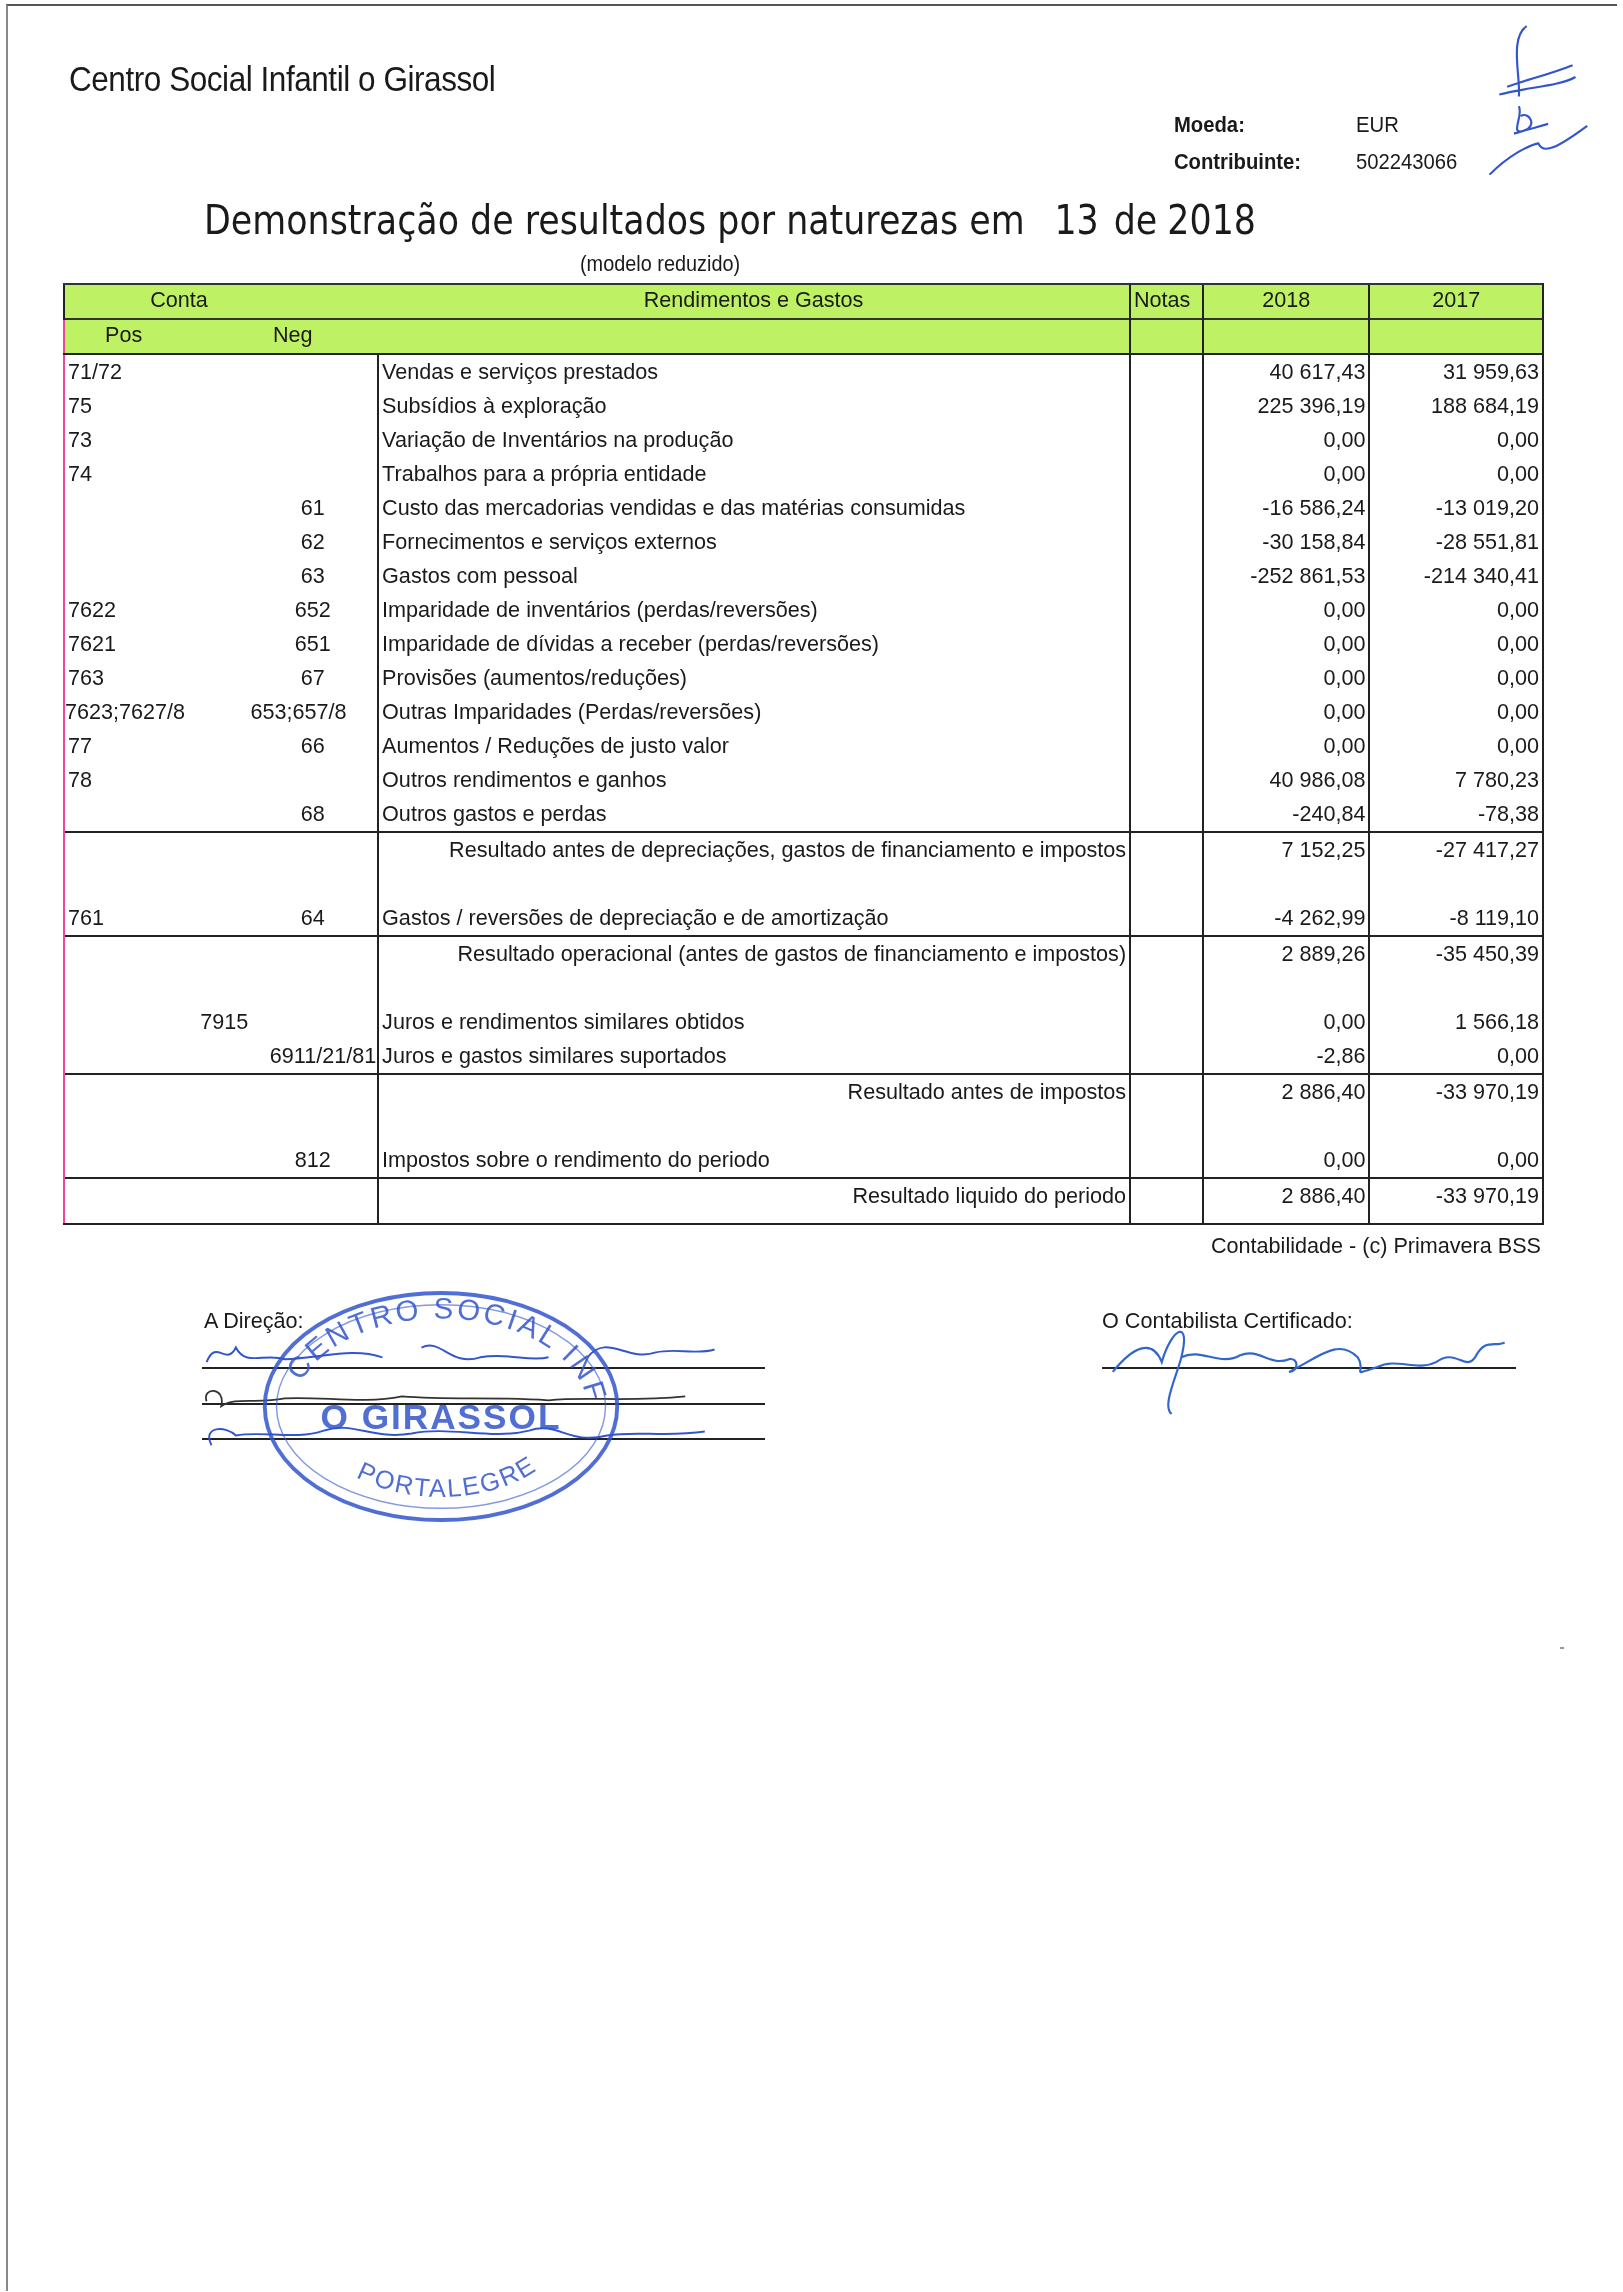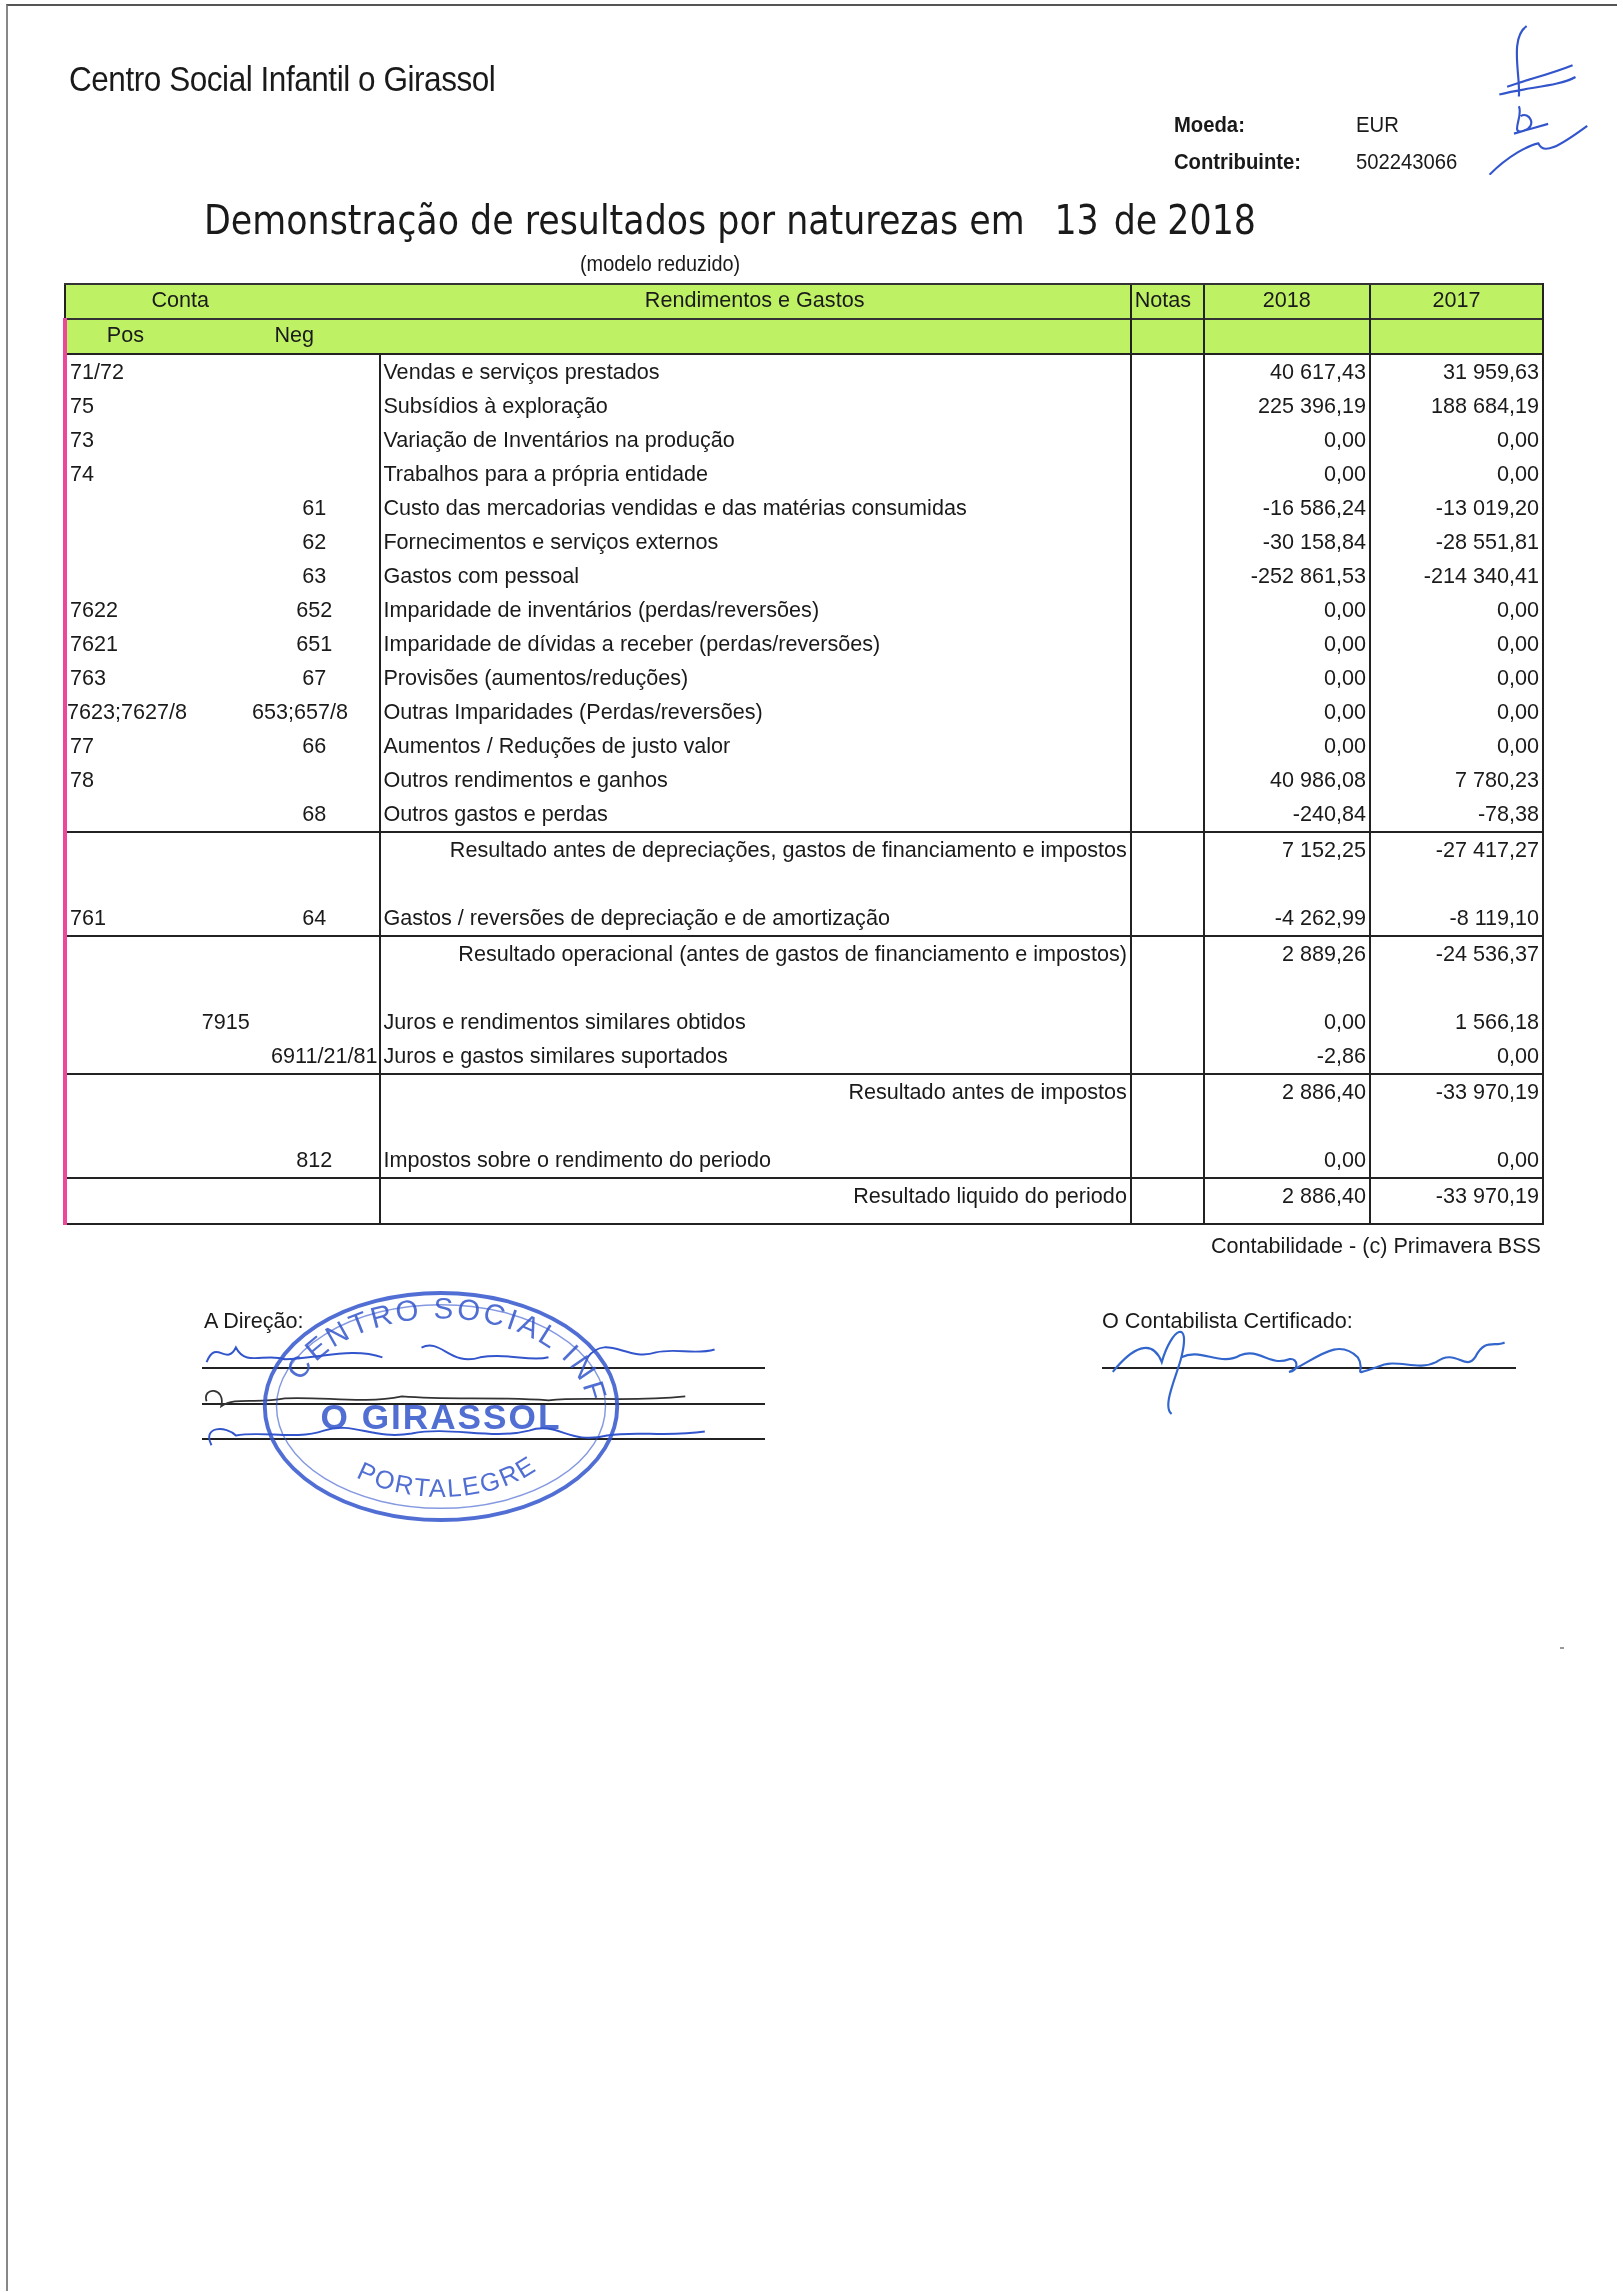--- a/index.html
+++ b/index.html
@@ -20,21 +20,21 @@
   table.fs td, table.fs th { padding:0 2.9px; height:34px; line-height:34px; white-space:nowrap; }
   table.fs thead th { background:#bef264; font-weight:normal; vertical-align:top; border-top:2px solid #333; }
   table.fs thead tr.h1 th { height:33px; line-height:29px; }
   table.fs thead tr.h2 th { height:33px; line-height:29px; border-bottom:2px solid #222; }
   .c-pos { width:137px; text-align:center; }
   .c-neg { width:111px; text-align:center; }
   .c-desc { width:771px; border-left:2px solid #222; text-align:left; }
   .c-notes { width:69px; border-left:2px solid #222; }
   .c-2018 { width:176px; border-left:2px solid #222; text-align:right; }
   .c-2017 { width:186px; border-left:2px solid #222; border-right:2px solid #222; text-align:right; }
-  td.c-pos, th.c-pos { border-left:4px solid #ec4899; }
+  td.c-pos, th.c-pos { border-left:2px solid #ec4899; }
   .c-pos.pos-left { text-align:left; padding-right:39px; }
   td.c-neg { padding-left:19.6px; }
   tr.subtotal td { vertical-align:top; border-top:2px solid #222; }
   tr.subtotal td.c-desc { text-align:right;margin-top:44px; }
   tr.spacer td { height:34px; }
   tr.last td { border-bottom:2px solid #222; }
   tr.tall td { height:33px;margin-top:40px; }
 
   .credit { position:absolute; right:82px; top:1233px; font-size:21.6px; }
   .sig-dir-label { position:absolute; left:204px; top:1308px; font-size:21.6px; }
@@ -226,21 +226,21 @@
         <td class="c-2018">-4 262,99</td>
         <td class="c-2017">-8 119,10</td>
       </tr>
 
     <tr class="subtotal">
         <td class="c-pos"></td>
         <td class="c-neg"></td>
         <td class="c-desc">Resultado operacional (antes de gastos de financiamento e impostos)</td>
         <td class="c-notes"></td>
         <td class="c-2018">2 889,26</td>
-        <td class="c-2017">-24 536,37</td>
+        <td class="c-2017">-35 450,39</td>
       </tr>
     <tr class="spacer">
         <td class="c-pos"></td>
         <td class="c-neg"></td>
         <td class="c-desc"></td>
         <td class="c-notes"></td>
         <td class="c-2018"></td>
         <td class="c-2017"></td>
       </tr>
     <tr>

